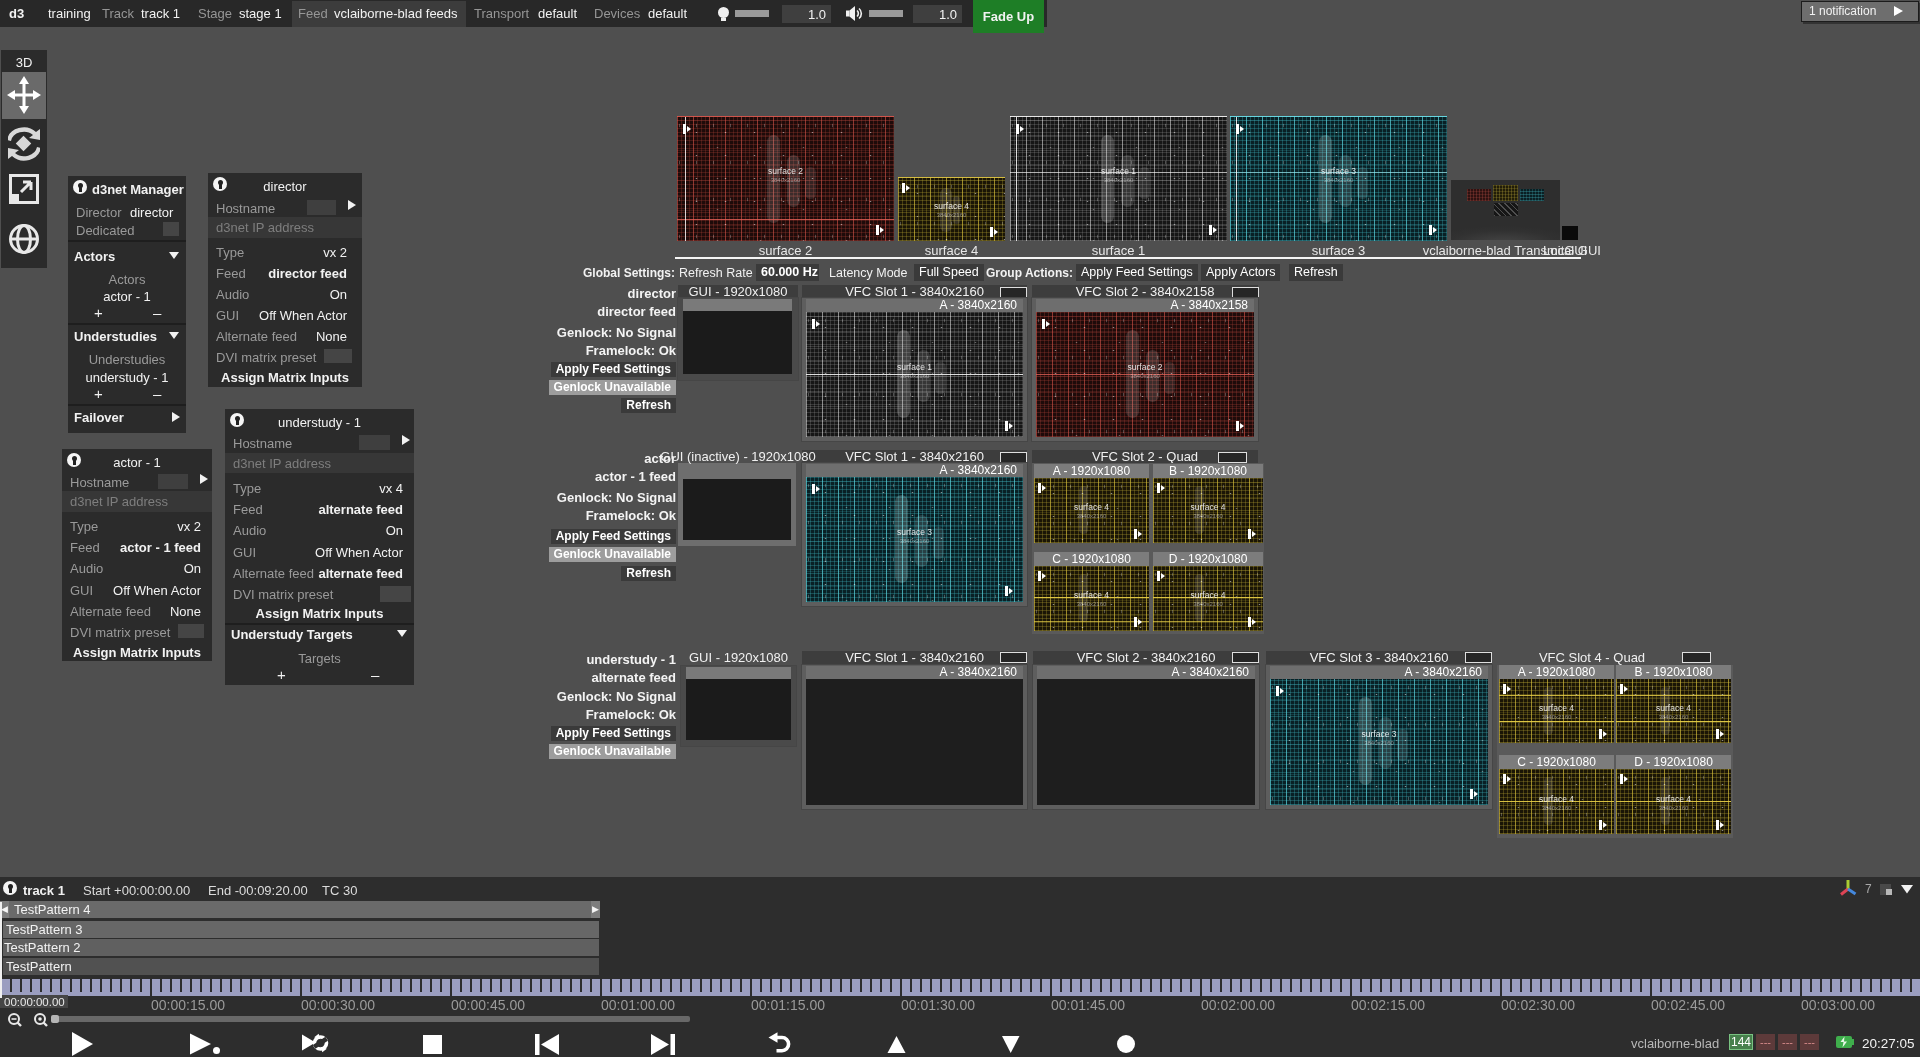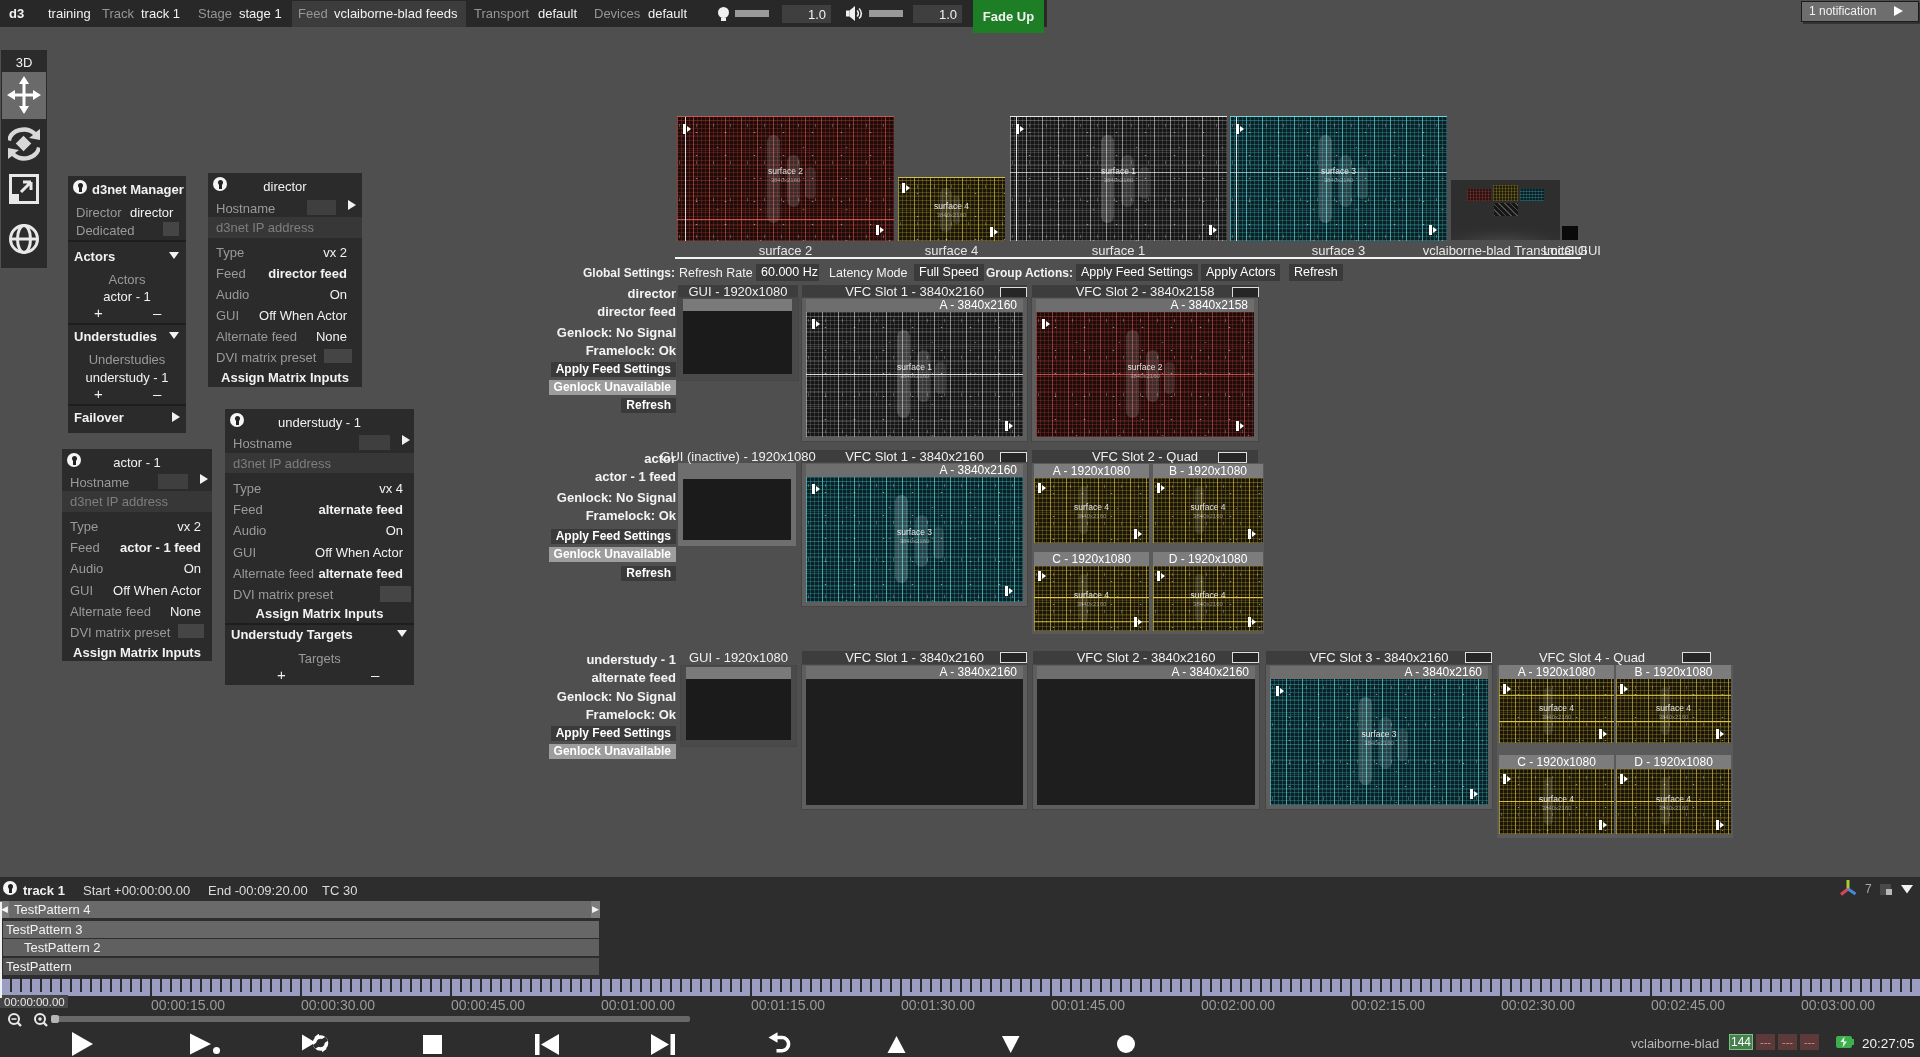--- a/index.html
+++ b/index.html
@@ -287,21 +287,21 @@
 <div class="abs t13" style="left:677px;top:243px;width:217px;text-align:center;color:#e8e8e8">surface 2</div>
 <div class="abs t13" style="left:898px;top:243px;width:107px;text-align:center;color:#e8e8e8">surface 4</div>
 <div class="abs t13" style="left:1010px;top:243px;width:217px;text-align:center;color:#e8e8e8">surface 1</div>
 <div class="abs t13" style="left:1230px;top:243px;width:217px;text-align:center;color:#e8e8e8">surface 3</div>
 <div class="abs t13" style="left:1390px;top:243px;width:230px;text-align:center;color:#e8e8e8">vclaiborne-blad TransmitGUI</div>
 <div class="abs t13" style="left:1540px;top:243px;width:64px;text-align:center;color:#e8e8e8">Local GUI</div>
 <div class="abs" style="left:675px;top:257px;width:906px;height:2px;background:#f5f5f5"></div>
 
 <div class="abs w bd" style="left:583px;top:266px;font-size:12px">Global Settings:</div>
 <div class="abs w" style="left:679px;top:266px;font-size:12.5px">Refresh Rate</div>
-<div class="btn" style="left:756px;top:264px;width:53px;font-weight:normal;text-align:left;line-height:17px;height:17px;font-size:12.5px">60.000 Hz</div>
+<div class="btn" style="left:756px;top:264px;width:53px;font-weight:bold;text-align:left;line-height:17px;height:17px;font-size:12.5px">60.000 Hz</div>
 <div class="abs w" style="left:829px;top:266px;font-size:12.5px">Latency Mode</div>
 <div class="btn" style="left:914px;top:264px;height:17px;line-height:17px;font-size:12.5px;font-weight:normal">Full Speed</div>
 <div class="abs w bd" style="left:986px;top:266px;font-size:12px">Group Actions:</div>
 <div class="btn" style="left:1076px;top:264px;height:17px;line-height:17px;font-size:12.5px;font-weight:normal">Apply Feed Settings</div>
 <div class="btn" style="left:1201px;top:264px;height:17px;line-height:17px;font-size:12.5px;font-weight:normal">Apply Actors</div>
 <div class="btn" style="left:1289px;top:264px;height:17px;line-height:17px;font-size:12.5px;font-weight:normal">Refresh</div>
 
 <div class="rlab" style="left:436px;top:286px;width:240px;text-align:right">director</div>
 <div class="rlab" style="left:436px;top:304px;width:240px;text-align:right">director feed</div>
 <div class="rlab" style="left:436px;top:325px;width:240px;text-align:right">Genlock: No Signal</div>
@@ -486,21 +486,21 @@
 <div class="abs t13" style="left:322px;top:883px;color:#dcdcdc">TC 30</div>
 
 <div class="laybar" style="left:0px;top:901px;width:600px;background:#6a6a6a">
   <div style="position:absolute;left:0;top:0;width:9px;height:17px;background:#7d7d7d"></div>
   <div style="position:absolute;right:0;top:0;width:9px;height:17px;background:#7d7d7d"></div>
   <span style="margin-left:14px">TestPattern 4</span>
   <span style="position:absolute;left:1px;top:0;color:#f5f5f5;font-size:9px">◀</span>
   <span style="position:absolute;right:1px;top:0;color:#f5f5f5;font-size:9px">▶</span>
 </div>
 <div class="laybar" style="left:3px;top:921px;width:596px;background:#676767"><span style="margin-left:3px">TestPattern 3</span></div>
-<div class="laybar" style="left:3px;top:939px;width:596px;background:#606060"><span style="margin-left:21px">TestPattern 2</span></div>
+<div class="laybar" style="left:3px;top:939px;width:596px;background:#606060"><span style="margin-left:1px">TestPattern 2</span></div>
 <div class="laybar" style="left:3px;top:958px;width:596px;background:#515151"><span style="margin-left:3px">TestPattern</span></div>
 
 <div class="abs" style="left:0;top:979px;width:1920px;height:17px;background:#9b9ec0;background-image:
  repeating-linear-gradient(90deg,#2d2d2d 0 2px,transparent 2px 150px),
  repeating-linear-gradient(90deg,#2d2d2d 0 2px,transparent 2px 10px);background-size:100% 100%,100% 13px;background-repeat:no-repeat,no-repeat"></div>
 <div class="abs" style="left:0;top:995px;width:68px;height:13px;background:#454545"></div>
 <div class="abs" style="left:4px;top:996px;color:#e8e8e8;font-size:11.5px;white-space:nowrap">00:00:00.00</div>
 <div class="tlab" style="left:151px">00:00:15.00</div>
 <div class="tlab" style="left:301px">00:00:30.00</div>
 <div class="tlab" style="left:451px">00:00:45.00</div>

